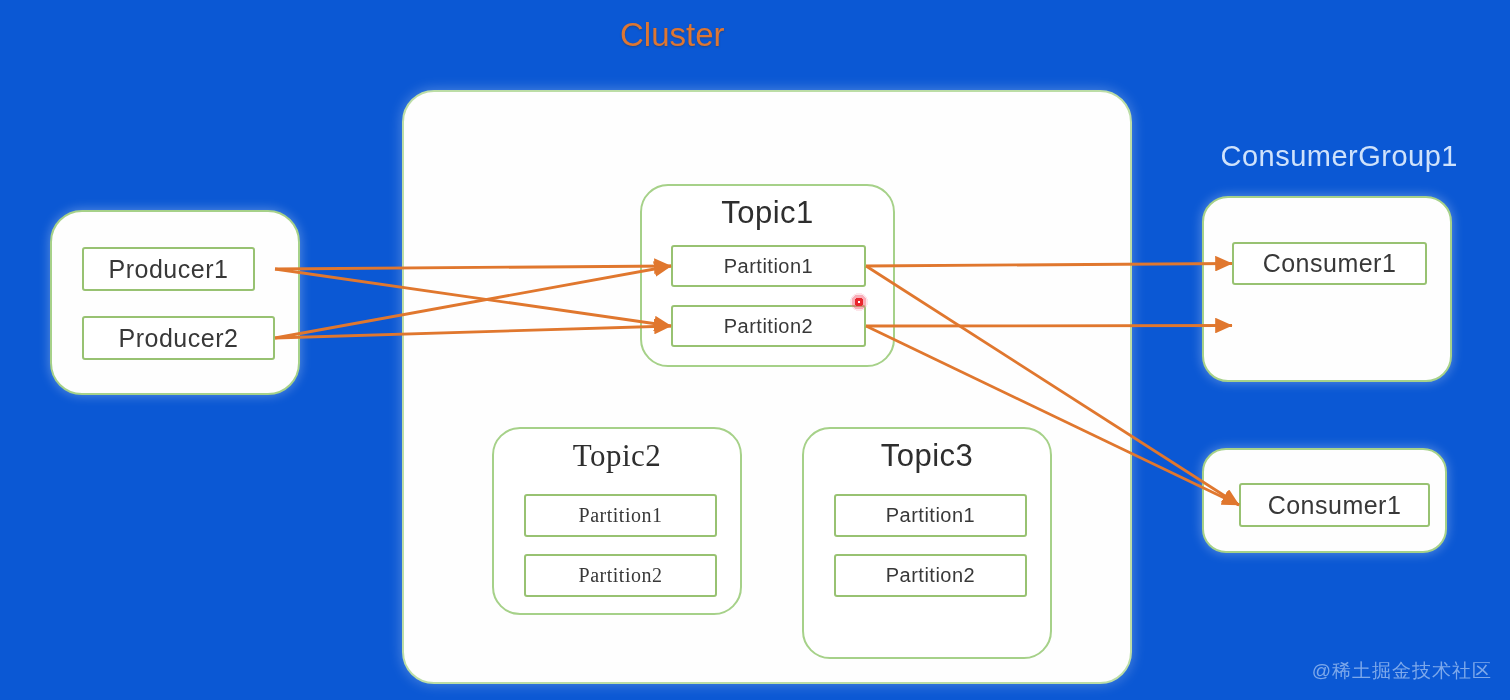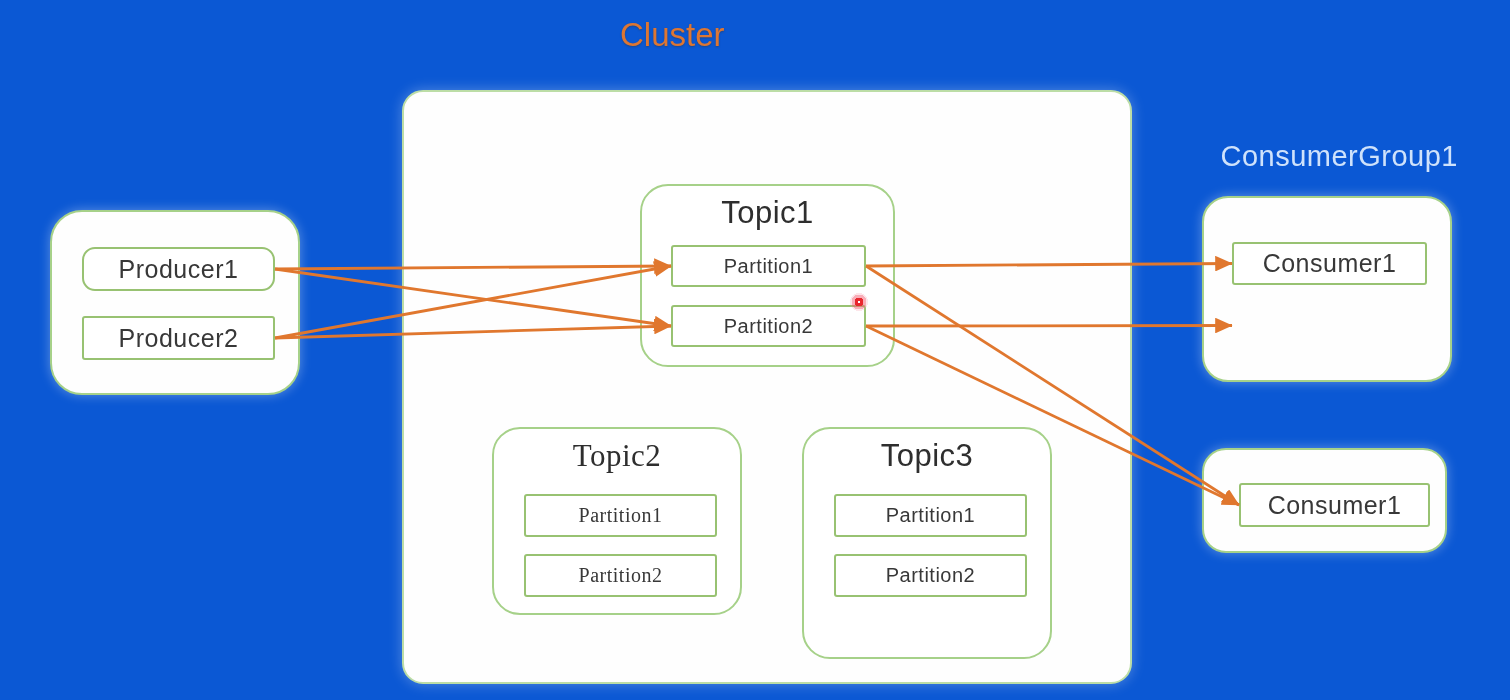--- a/index.html
+++ b/index.html
@@ -26,21 +26,21 @@
   .group-box{
     position:absolute;background:#fefefe;border:2px solid var(--outer-border);
     box-shadow:0 0 12px rgba(255,255,255,.35);
   }
   .producers{left:50px;top:210px;width:250px;height:185px;border-radius:32px;}
   .cg1{left:1202px;top:196px;width:250px;height:186px;border-radius:26px;}
   .cg2{left:1202px;top:448px;width:245px;height:105px;border-radius:24px;}
 
   .cluster-box{
     position:absolute;left:402px;top:90px;width:730px;height:594px;
-    background:#fefefe;border:2px solid var(--cluster-border);border-radius:21px;
+    background:#fefefe;border:2px solid var(--cluster-border);border-radius:32px;
     box-shadow:0 0 14px rgba(255,255,255,.3);
     padding-left:28px;
   }
 
   .topic-box{
     position:absolute;background:#fff;border:2px solid var(--outer-border);border-radius:28px;
   }
   .topic1{left:236px;top:92px;width:255px;height:183px;}
   .topic2{left:88px;top:335px;width:250px;height:188px;font-family:Liberation Serif, serif;}
   .topic3{left:398px;top:335px;width:250px;height:232px;}
@@ -49,21 +49,21 @@
     font-size:31px;color:#2e2e2e;letter-spacing:.5px;
   }
 
   .item-box{
     position:absolute;background:#fff;border:2px solid var(--inner-border);border-radius:3px;
     display:flex;align-items:center;justify-content:center;
     font-size:25px;color:var(--text);letter-spacing:.5px;
   }
   .p-box{font-size:20px;}
 
-  .producers .i1{left:30px;top:35px;width:193px;height:44px;border-radius:13px;}
+  .producers .i1{left:30px;top:35px;width:173px;height:44px;}
   .producers .i2{left:30px;top:104px;width:193px;height:44px;}
 
   .topic1 .p1{left:29px;top:59px;width:195px;height:42px;}
   .topic1 .p2{left:29px;top:119px;width:195px;height:42px;}
   .topic2 .p1,.topic3 .p1{left:30px;top:65px;width:193px;height:43px;}
   .topic2 .p2,.topic3 .p2{left:30px;top:125px;width:193px;height:43px;}
 
   .cg1 .i1{left:28px;top:44px;width:195px;height:43px;}
   .cg1 .i2{left:28px;top:106px;width:195px;height:43px;}
   .cg2 .i1{left:35px;top:33px;width:191px;height:44px;}
@@ -142,14 +142,15 @@
       <line x1="275" y1="338" x2="671" y2="266" stroke="#e0772e" stroke-width="2.8" marker-end="url(#arrowhead)"></line>
       <line x1="275" y1="338" x2="671" y2="326" stroke="#e0772e" stroke-width="2.8" marker-end="url(#arrowhead)"></line>
       <line x1="866" y1="266" x2="1232" y2="263.5" stroke="#e0772e" stroke-width="2.8" marker-end="url(#arrowhead)"></line>
       <line x1="866" y1="326" x2="1232" y2="325.5" stroke="#e0772e" stroke-width="2.8" marker-end="url(#arrowhead)"></line>
       <line x1="866" y1="266" x2="1239" y2="505" stroke="#e0772e" stroke-width="2.8" marker-end="url(#arrowhead)"></line>
       <line x1="866" y1="326" x2="1239" y2="505" stroke="#e0772e" stroke-width="2.8" marker-end="url(#arrowhead)"></line>
     </svg>
 
   <div class="laser"></div>
 
+  <div class="watermark">@稀土掘金技术社区</div>
 
 </div>
 
 </body></html>

